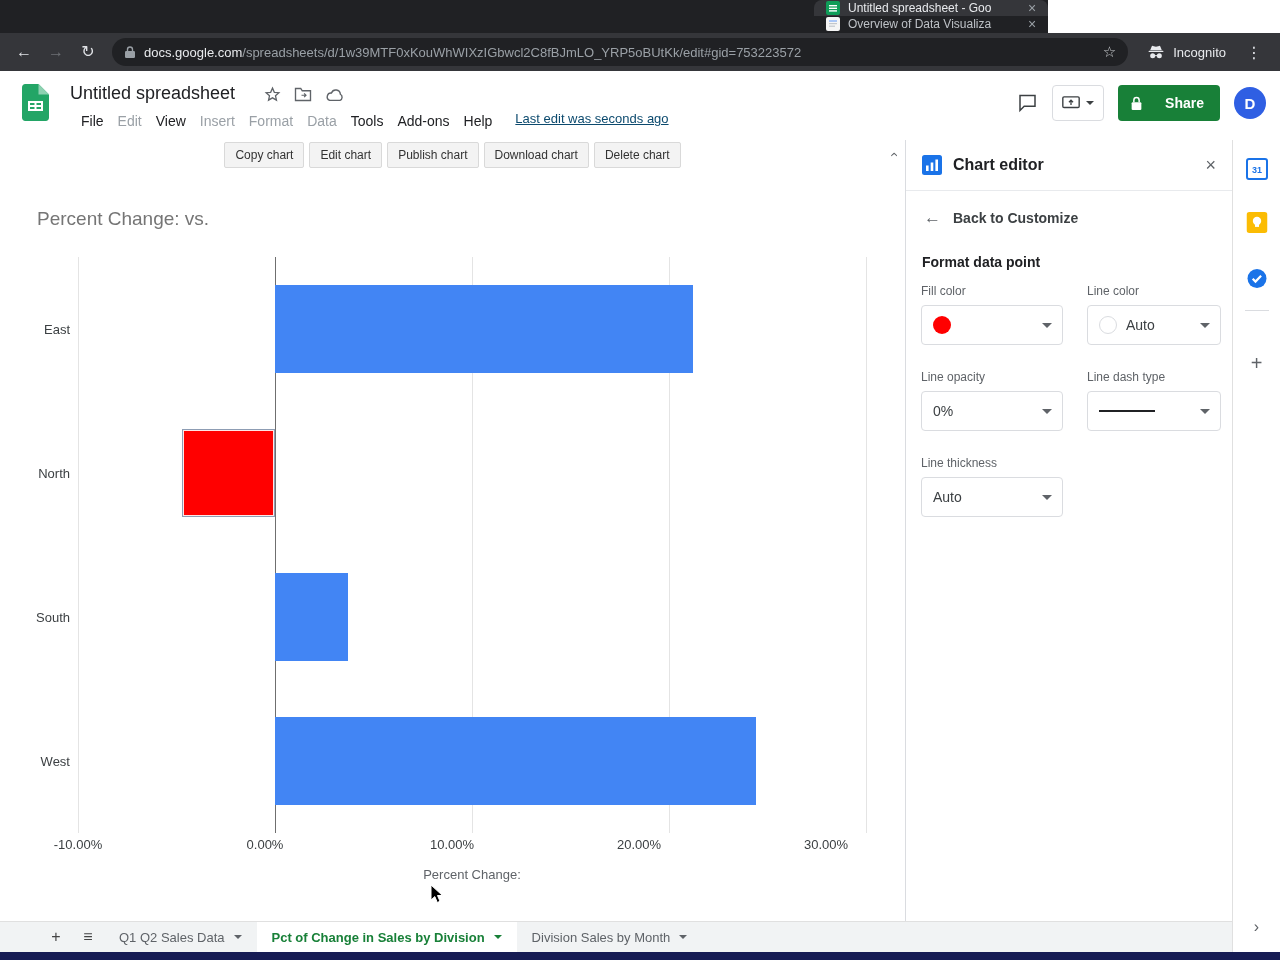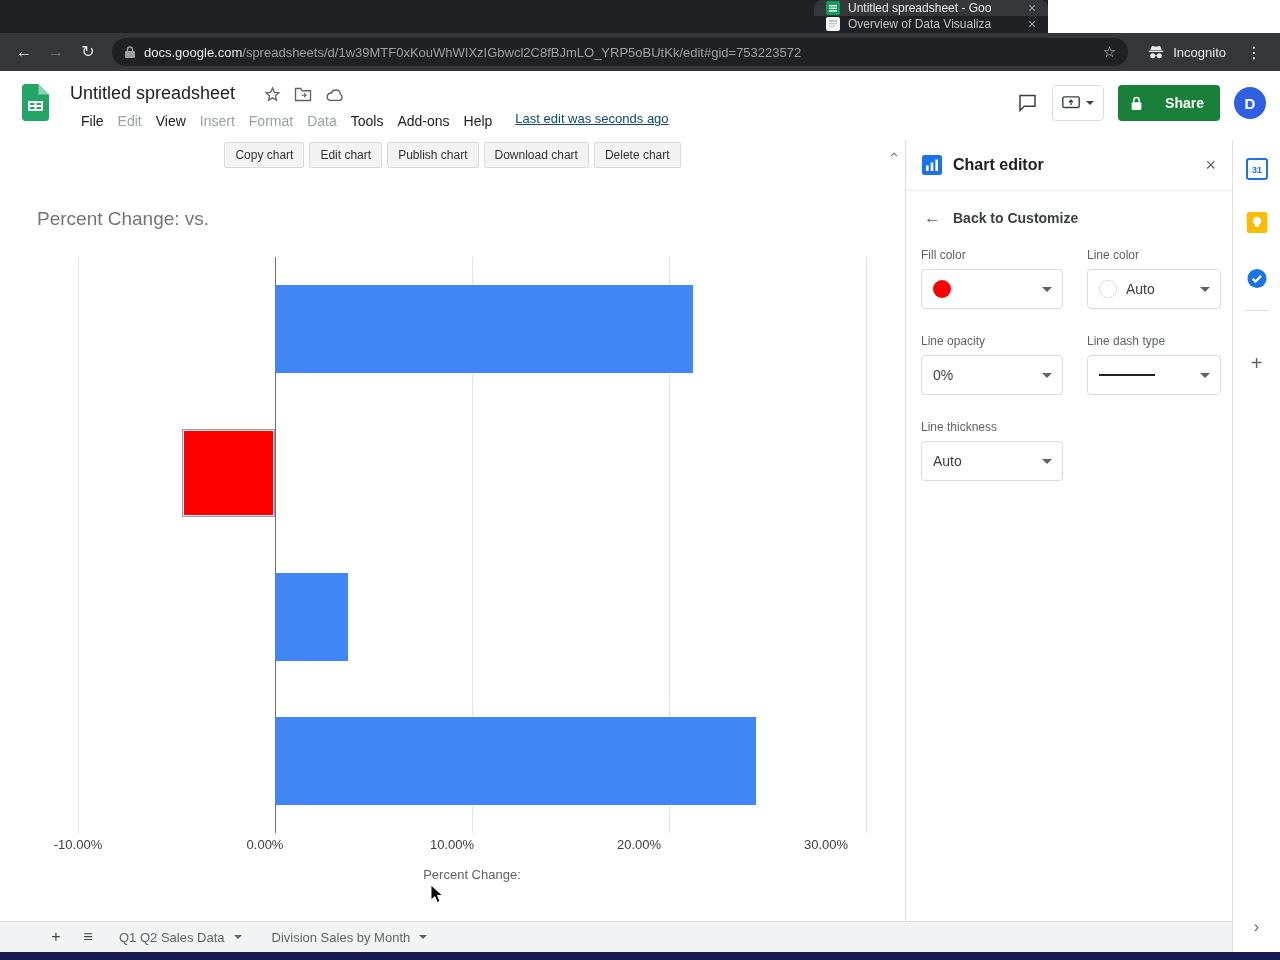--- a/index.html
+++ b/index.html
@@ -221,20 +221,26 @@
     <button class="ct-btn">Copy chart</button>
     <button class="ct-btn">Edit chart</button>
     <button class="ct-btn">Publish chart</button>
     <button class="ct-btn">Download chart</button>
     <button class="ct-btn">Delete chart</button>
     <span class="collapse">›</span>
   </div>
 
   <div class="chart-region">
     <div class="chart-title">Percent Change: vs.</div>
+    <div class="y-labels">
+        <div class="y-label" style="top: 12.5%;">East</div>
+        <div class="y-label" style="top: 37.5%;">North</div>
+        <div class="y-label" style="top: 62.5%;">South</div>
+        <div class="y-label" style="top: 87.5%;">West</div>
+      </div>
     <div class="chart-plot">
         <div class="gridline" style="left: 0%;"></div>
         <div class="gridline zero" style="left: 25%;"></div>
         <div class="gridline" style="left: 50%;"></div>
         <div class="gridline" style="left: 75%;"></div>
         <div class="gridline" style="left: 100%;"></div>
         <div class="bar" style="background: rgb(66, 133, 244); left: 25%; width: 53%; top: calc(12.5% - 44px);"></div>
         <div class="bar selected" style="background: rgb(255, 0, 0); left: 13.25%; width: 11.75%; top: calc(37.5% - 44px);"></div>
         <div class="bar" style="background: rgb(66, 133, 244); left: 25%; width: 9.25%; top: calc(62.5% - 44px);"></div>
         <div class="bar" style="background: rgb(66, 133, 244); left: 25%; width: 61%; top: calc(87.5% - 44px);"></div>
@@ -261,20 +267,21 @@
           <rect x="13.4" y="4.5" width="2.6" height="11.5" fill="#fff"></rect>
       </svg>
       <span class="ce-title">Chart editor</span>
       <span class="ce-close">×</span>
     </div>
     <div class="ce-divider"></div>
     <div class="ce-back">
       <span class="ce-back-arrow">←</span>
       <span class="ce-back-label">Back to Customize</span>
     </div>
+    <div class="ce-section">Format data point</div>
     <div class="ce-fields">
       <div class="ce-field">
         <div class="ce-label">Fill color</div>
         <div class="ce-select">
           <span class="swatch" style="background-color: rgb(255, 0, 0);"></span>
           <span class="ce-caret"></span>
         </div>
       </div>
       <div class="ce-field">
         <div class="ce-label">Line color</div>
@@ -327,20 +334,24 @@
     <span class="sp-chevron">›</span>
   </div>
 
   <div class="sheet-bar">
     <span class="sb-icon">+</span>
     <span class="sb-icon">≡</span>
     <div class="sheet-tab">
       <span>Q1 Q2 Sales Data</span>
       <span class="tab-caret"></span>
     </div>
+    <div class="sheet-tab active" style="color: rgb(24, 128, 56);">
+      <span>Pct of Change in Sales by Division</span>
+      <span class="tab-caret"></span>
+    </div>
     <div class="sheet-tab">
       <span>Division Sales by Month</span>
       <span class="tab-caret"></span>
     </div>
   </div>
 
   <div class="bottom-strip"></div>
 </div>
 
 </body></html>

